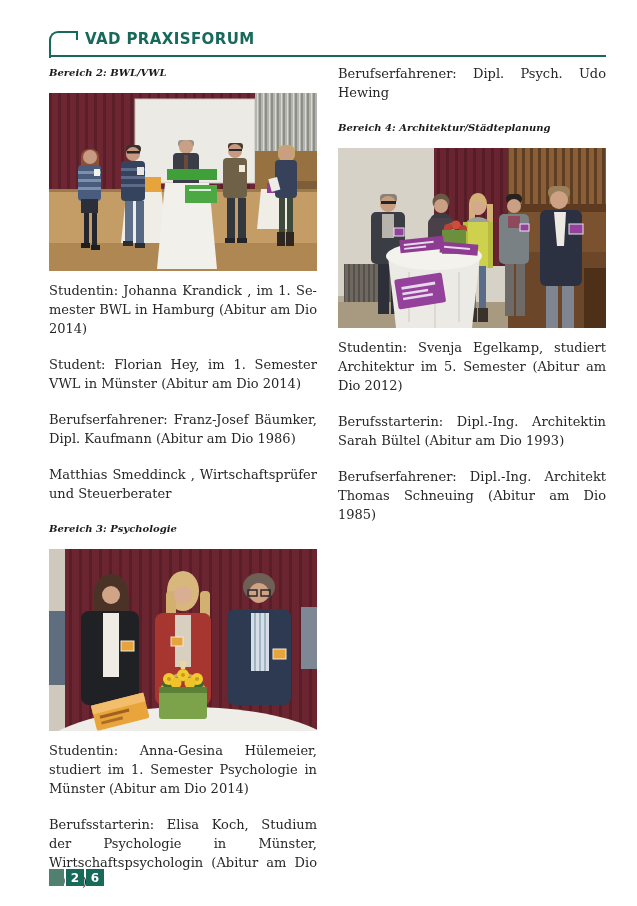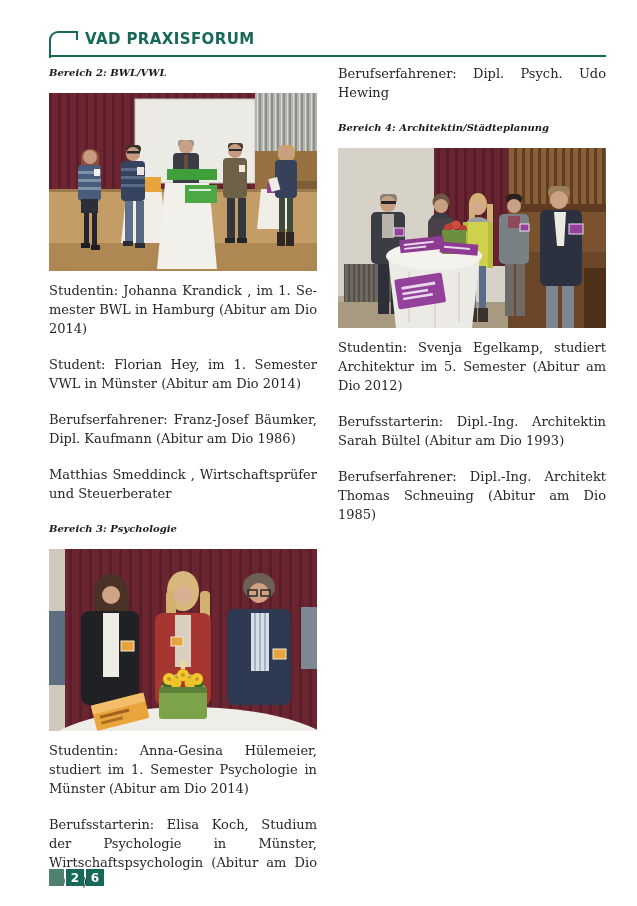--- a/index.html
+++ b/index.html
@@ -233,21 +233,21 @@
       </g>
     </svg>
 
     <p class="body">Studentin: Anna-Gesina Hülemeier, studiert im 1. Semester Psychologie in Münster (Abitur am Dio 2014)</p>
     <p class="body">Berufsstarterin: Elisa Koch, Studium der Psychologie in Münster, Wirtschaftspsy­chologin (Abitur am Dio 2006)</p>
   </div>
 
   <div class="col col-right">
     <p class="body">Berufserfahrener: Dipl. Psych. Udo Hew­ing</p>
 
-    <h2 class="section">Bereich 4: Architektin/Städteplanung</h2>
+    <h2 class="section">Bereich 4: Architektur/Städteplanung</h2>
 
     <svg class="photo" width="268" height="180" viewBox="0 0 268 180" role="img">
       <defs>
         <pattern id="p3c" width="9" height="12" patternUnits="userSpaceOnUse">
           <rect width="9" height="12" fill="#682430"></rect>
             <rect width="3" height="12" fill="#561D27"></rect>
         </pattern>
         <pattern id="p3o" width="8" height="10" patternUnits="userSpaceOnUse">
           <rect width="8" height="10" fill="#8A5F38"></rect>
             <rect width="3" height="10" fill="#5F3D22"></rect>

